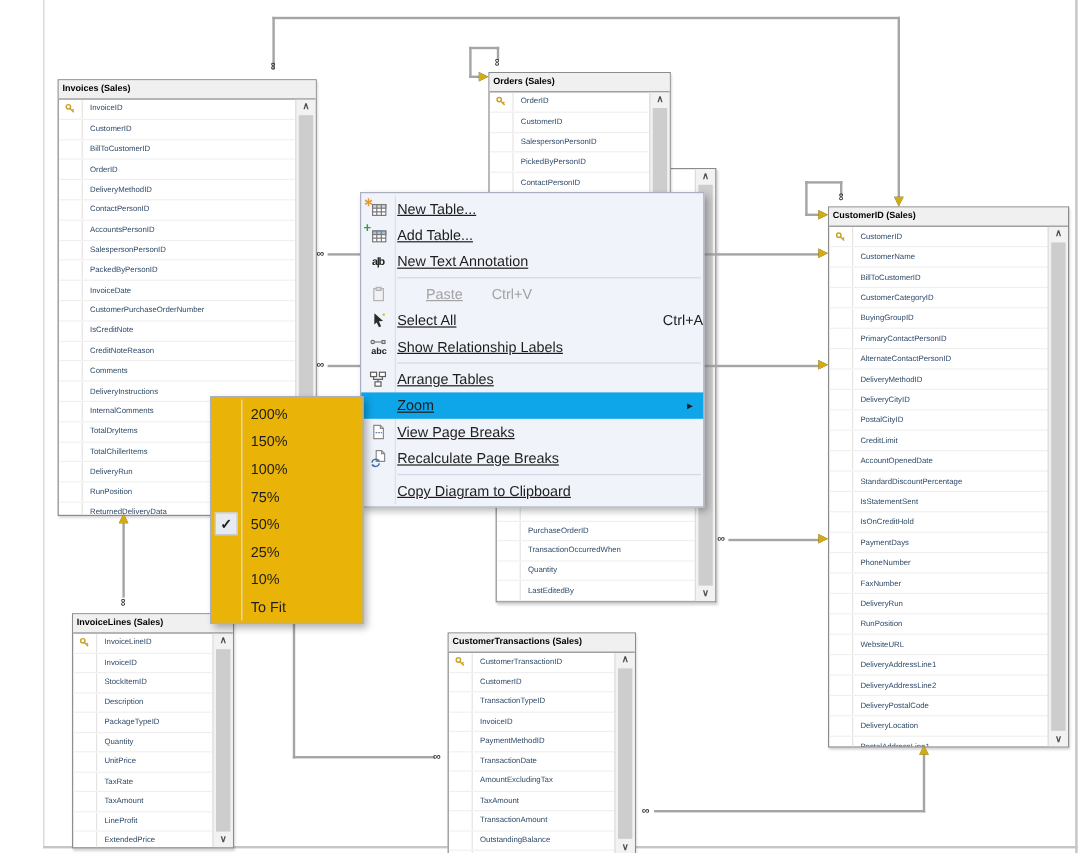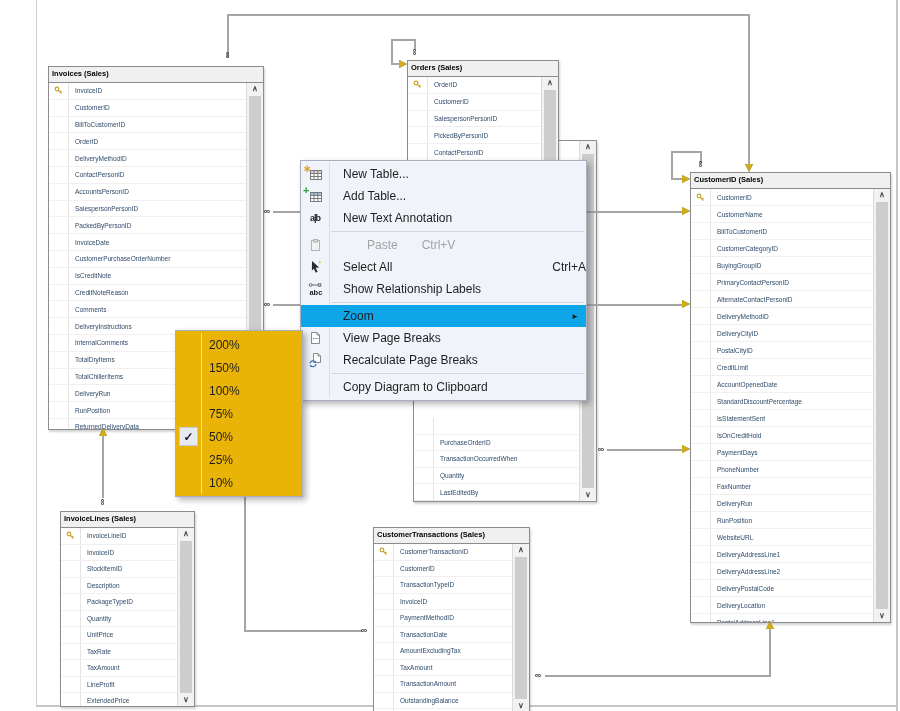--- a/index.html
+++ b/index.html
@@ -49,21 +49,21 @@
   .t-hidden .trow{height:15.6px;flex:none;}
   
   #ctx{position:absolute;left:300px;top:160px;width:285px;z-index:10;background:#f1f3fa;
        border:1px solid #a9afbe;box-shadow:3px 3px 6px rgba(0,0,0,.3);padding:2px 0;
        font-size:12px;color:#1e1e1e;}
   #ctx::before{content:"";position:absolute;left:28px;top:2px;bottom:2px;width:1px;background:#dcdfe9;}
   .mi{height:22px;display:flex;align-items:center;position:relative;z-index:1;}
   .mi.hl{background:#0ea5e9;}
   .mi.dis .mlabel,.mi.dis .mshort{color:#a3a3a3;margin-left:24px;}
   .mico{width:28px;flex:none;display:flex;align-items:center;justify-content:center;position:relative;}
-  .mlabel{padding-left:14px;white-space:nowrap;}
+  .mlabel{padding-left:2px;white-space:nowrap;text-decoration:underline;}
   .mshort{margin-left:auto;}
   .marrow{margin-left:auto;padding-right:7px;font-size:8px;color:#1e1e1e;}
   .msep{height:1px;background:#d4d8e4;margin:2px 2px 2px 30px;}
   .badge{position:absolute;font-weight:bold;}
   .badge.star{left:2px;top:-3px;color:#e39b2d;font-size:10px;}
   .badge.plus{left:2px;top:-4px;color:#2f9e44;font-size:11px;}
   .ab-ico{font-size:9px;font-weight:bold;color:#1e1e1e;letter-spacing:-1px;}
   
   #zsub{position:absolute;left:175px;top:330px;width:126px;z-index:11;background:#eab308;
         border:1px solid #a9afbe;box-shadow:3px 3px 6px rgba(0,0,0,.3);padding:2px 0;
@@ -687,20 +687,31 @@
         <svg width="16" height="16" viewBox="0 0 16 16">
             <circle cx="3.6" cy="4" r="1.4" fill="none" stroke="#6b6b6b"></circle>
             <line x1="5" y1="4" x2="11.2" y2="4" stroke="#6b6b6b"></line>
             <rect x="11.4" y="2.8" width="2.4" height="2.4" fill="none" stroke="#6b6b6b"></rect>
             <text x="2.4" y="13.8" font-size="7.5" font-weight="bold" fill="#1e1e1e" font-family="Liberation Sans,sans-serif">abc</text>
           </svg>
       </span>
       <span class="mlabel">Show Relationship Labels</span>
     </div>
     <div class="msep"></div>
+    <div class="mi">
+      <span class="mico">
+        <svg width="16" height="16" viewBox="0 0 16 16">
+            <rect x="1.8" y="2.2" width="5" height="3.6" fill="#fff" stroke="#5f5f5f"></rect>
+            <rect x="9.2" y="2.2" width="5" height="3.6" fill="#fff" stroke="#5f5f5f"></rect>
+            <rect x="5.5" y="10.2" width="5" height="3.6" fill="#fff" stroke="#5f5f5f"></rect>
+            <path d="M4.3 5.8 V8.2 H11.7 V5.8 M8 8.2 V10.2" fill="none" stroke="#5f5f5f"></path>
+          </svg>
+      </span>
+      <span class="mlabel">Arrange Tables</span>
+    </div>
     <div class="mi hl">
       <span class="mico"></span>
       <span class="mlabel">Zoom</span>
       <span class="marrow">►</span>
     </div>
     <div class="mi">
       <span class="mico">
         <svg width="16" height="16" viewBox="0 0 16 16">
             <path d="M4.5 2.5 H10 L12.5 5 V13.5 H4.5 Z" fill="#fff" stroke="#8a8a8a"></path>
             <path d="M10 2.5 V5 H12.5" fill="none" stroke="#8a8a8a"></path>
@@ -761,15 +772,19 @@
       <div class="zi">
         <span class="zcheck">✓</span>
         <span class="zlabel">25%</span>
       </div>
 
       <div class="zi">
         <span class="zcheck">✓</span>
         <span class="zlabel">10%</span>
       </div>
 
+      <div class="zi">
+        <span class="zcheck">✓</span>
+        <span class="zlabel">To Fit</span>
+      </div>
     </div>
 
 </div>
 
 </body></html>

